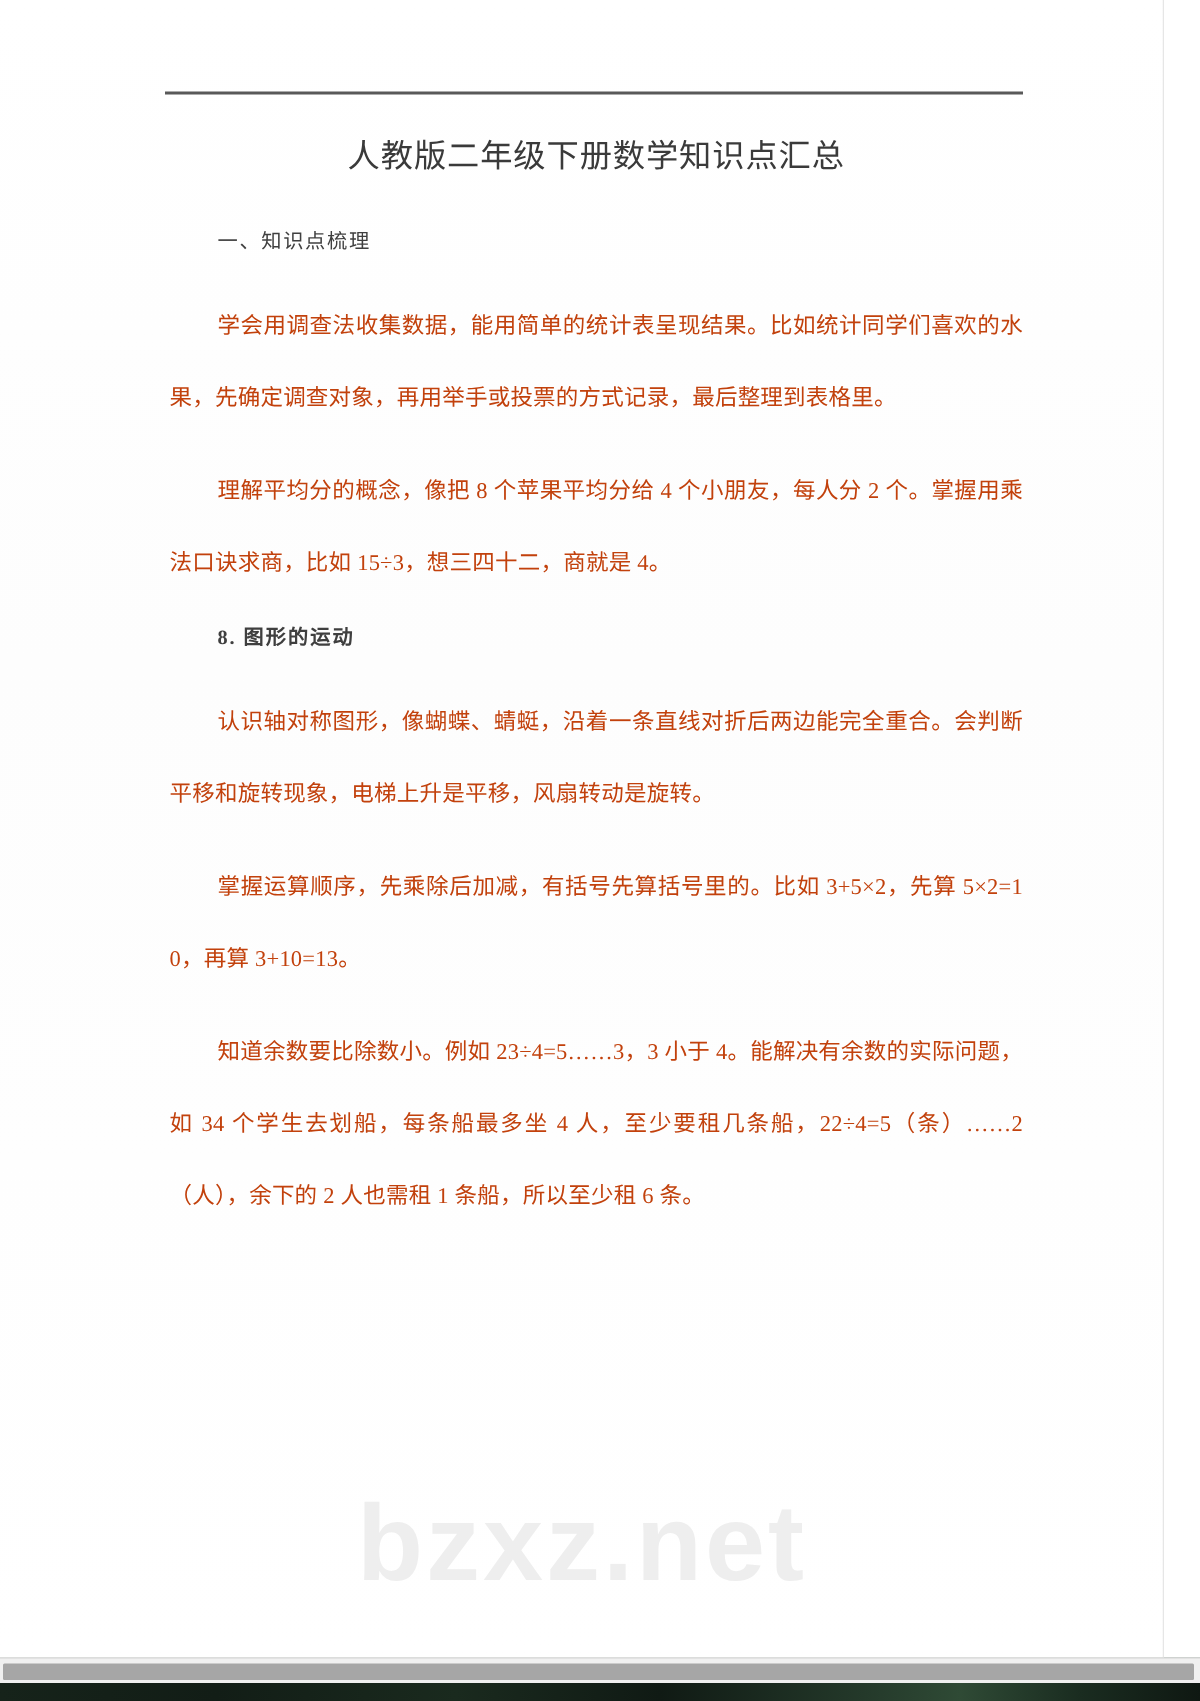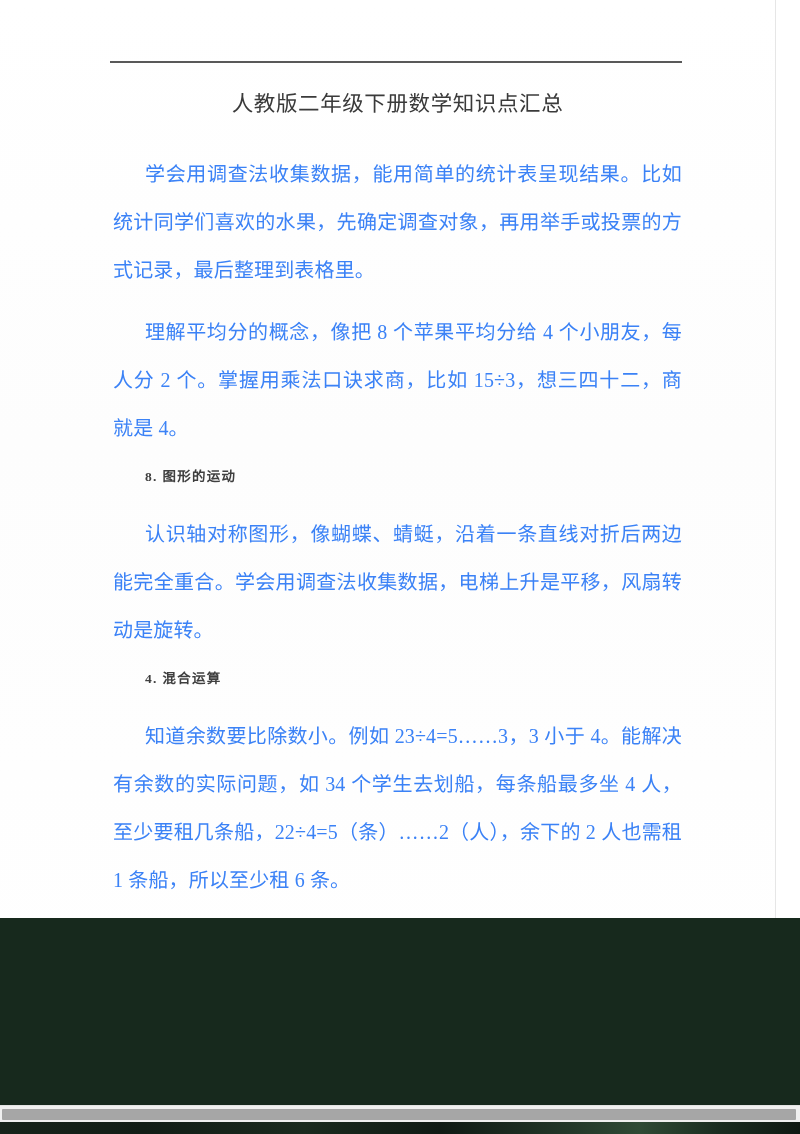--- a/index.html
+++ b/index.html
@@ -15,21 +15,21 @@
     font-family: "Liberation Serif", "DejaVu Serif", serif;
     position: relative;
   }
 
   
   #viewer {
     position: absolute;
     left: 0;
     top: 0;
     width: 800px;
-    height: 918px;
+    height: 1105px;
     background: #ffffff;
     overflow: hidden;
   }
 
   
   #page-sheet {
     position: absolute;
     left: 0;
     top: 0;
     width: 776px;
@@ -86,23 +86,23 @@
     letter-spacing: 1.1px;
     font-weight: 400;
   }
 
   .section-heading.numbered {
     font-weight: 700;
     letter-spacing: 1.3px;
   }
 
   .body-para {
-    font-size: 20px;
+    font-size: 15px;
     line-height: 48px;
-    color: #3b82f6;
+    color: #c2410c;
     margin: 0 0 14px 0;
     text-indent: 32px;
     text-align: justify;
     letter-spacing: 0.15px;
     word-break: break-all;
   }
 
   
   #watermark {
     position: absolute;
@@ -166,29 +166,30 @@
 <div id="viewer">
 
   <div id="page-sheet">
 
     <div id="top-rule"></div>
 
     <div id="content">
 
       <h1 class="doc-title">人教版二年级下册数学知识点汇总</h1>
 
+      <p class="section-heading">一、知识点梳理</p>
 
       <p class="body-para">学会用调查法收集数据，能用简单的统计表呈现结果。比如统计同学们喜欢的水果，先确定调查对象，再用举手或投票的方式记录，最后整理到表格里。</p>
 
       <p class="body-para">理解平均分的概念，像把 8 个苹果平均分给 4 个小朋友，每人分 2 个。掌握用乘法口诀求商，比如 15÷3，想三四十二，商就是 4。</p>
 
       <p class="section-heading numbered">8. 图形的运动</p>
-      <p class="body-para">认识轴对称图形，像蝴蝶、蜻蜓，沿着一条直线对折后两边能完全重合。学会用调查法收集数据，电梯上升是平移，风扇转动是旋转。</p>
-
-      <p class="section-heading numbered">4. 混合运算</p>
+      <p class="body-para">认识轴对称图形，像蝴蝶、蜻蜓，沿着一条直线对折后两边能完全重合。会判断平移和旋转现象，电梯上升是平移，风扇转动是旋转。</p>
+
+      <p class="body-para">掌握运算顺序，先乘除后加减，有括号先算括号里的。比如 3+5×2，先算 5×2=10，再算 3+10=13。</p>
 
       <p class="body-para">知道余数要比除数小。例如 23÷4=5……3，3 小于 4。能解决有余数的实际问题，如 34 个学生去划船，每条船最多坐 4 人，至少要租几条船，22÷4=5（条）……2（人），余下的 2 人也需租 1 条船，所以至少租 6 条。</p>
 
     </div>
 
     <div id="watermark">bzxz.net</div>
 
   </div>
 
 </div>

